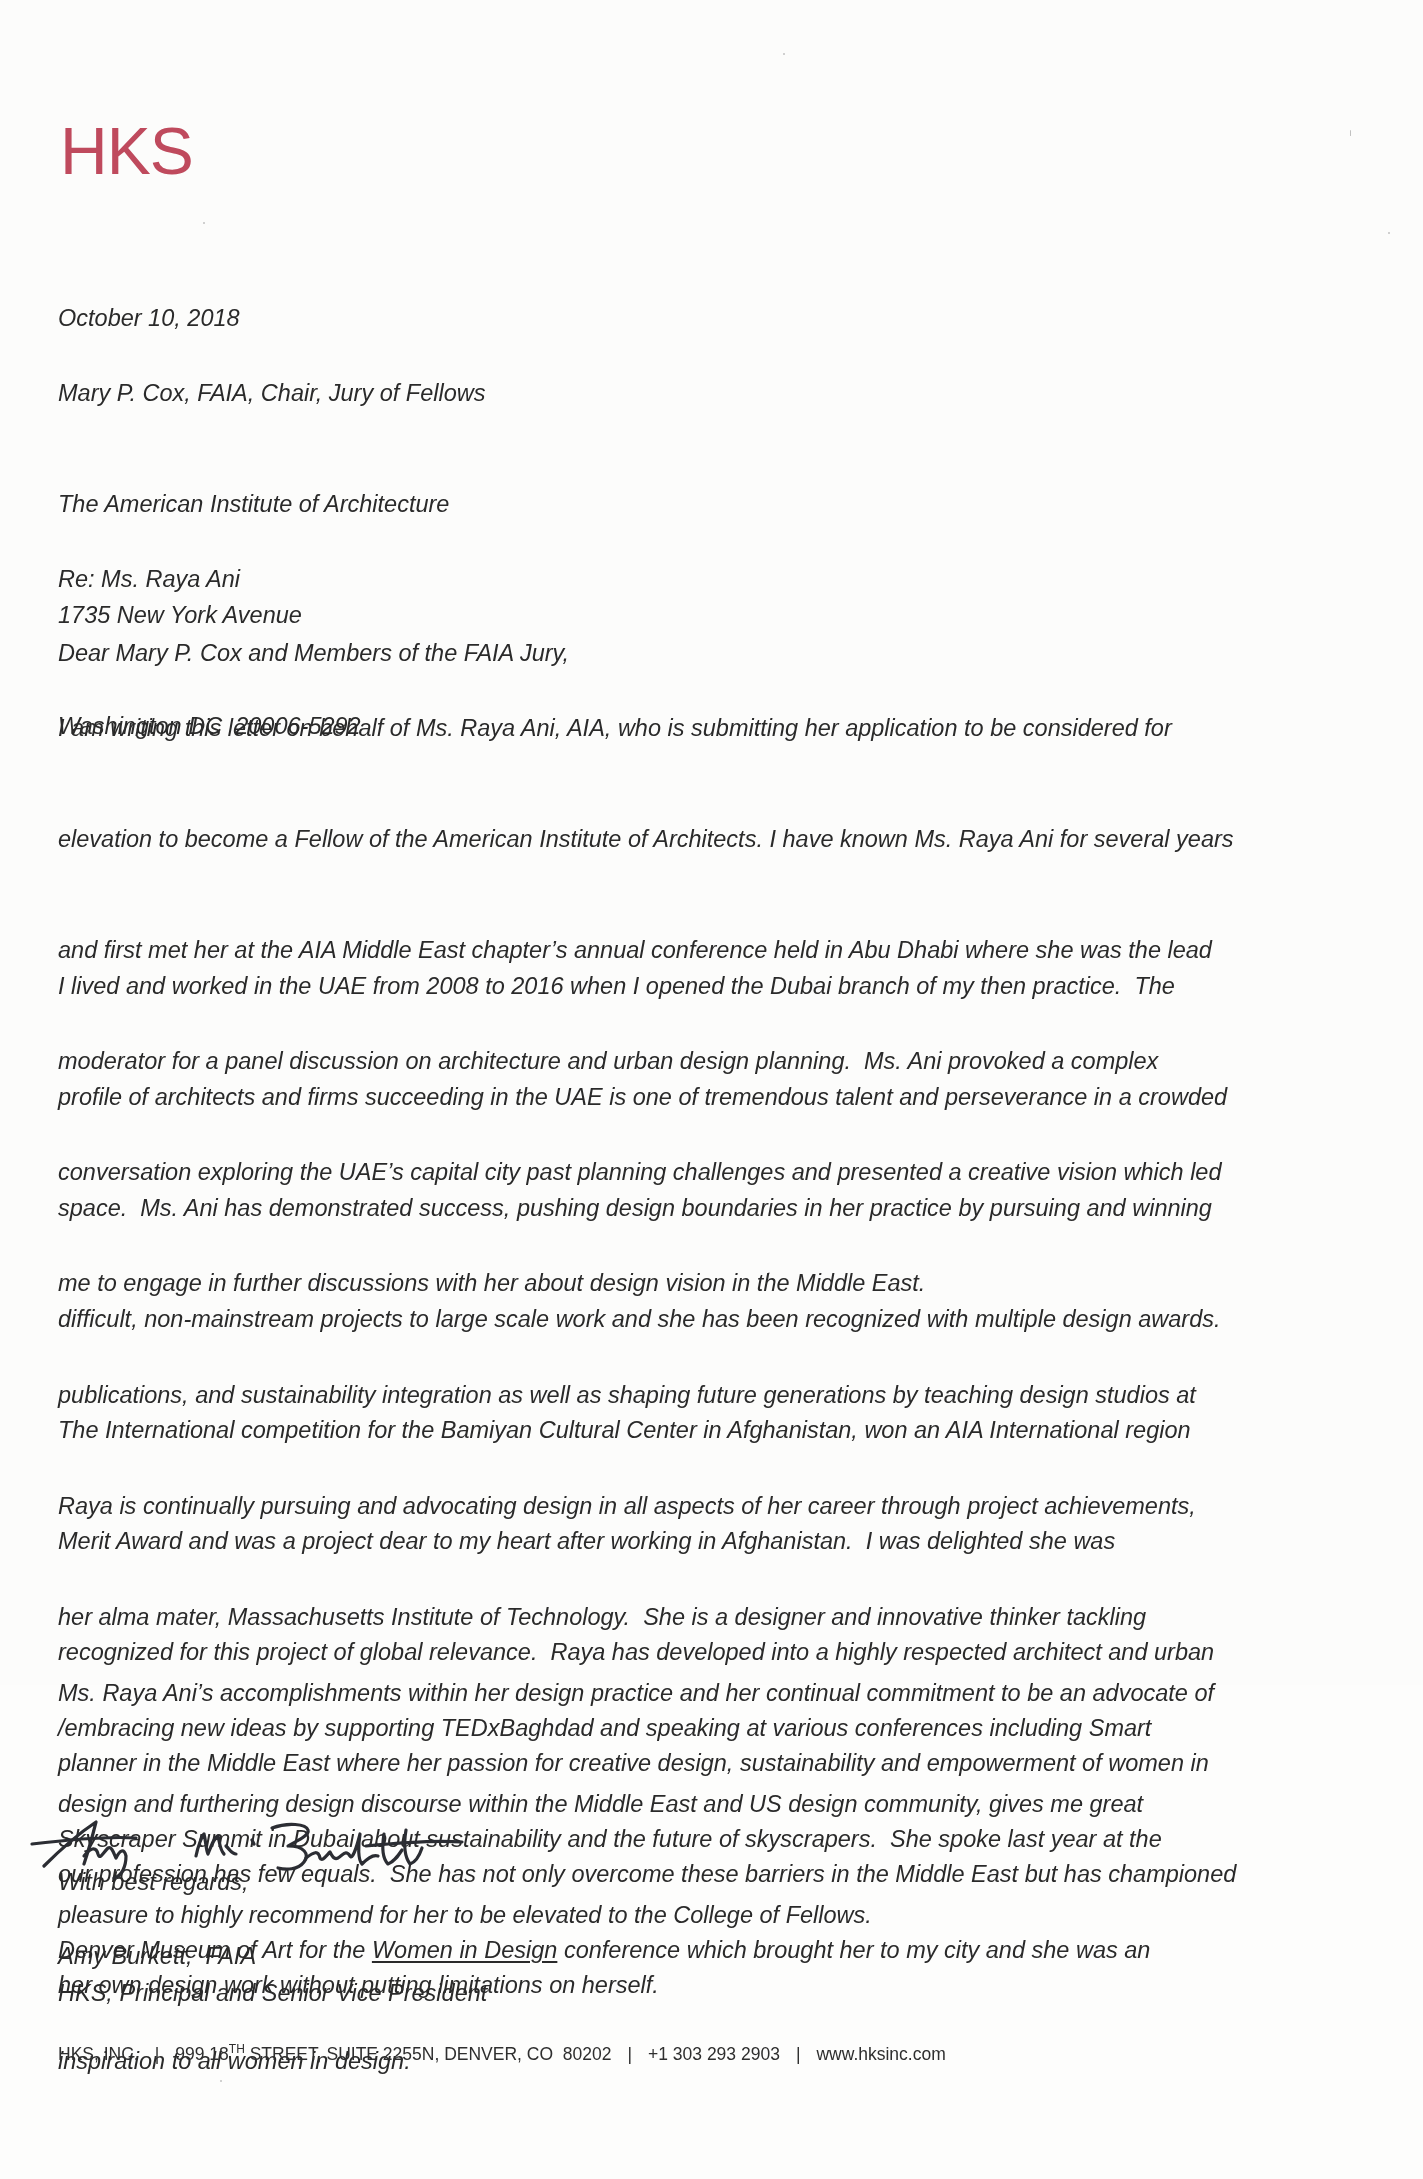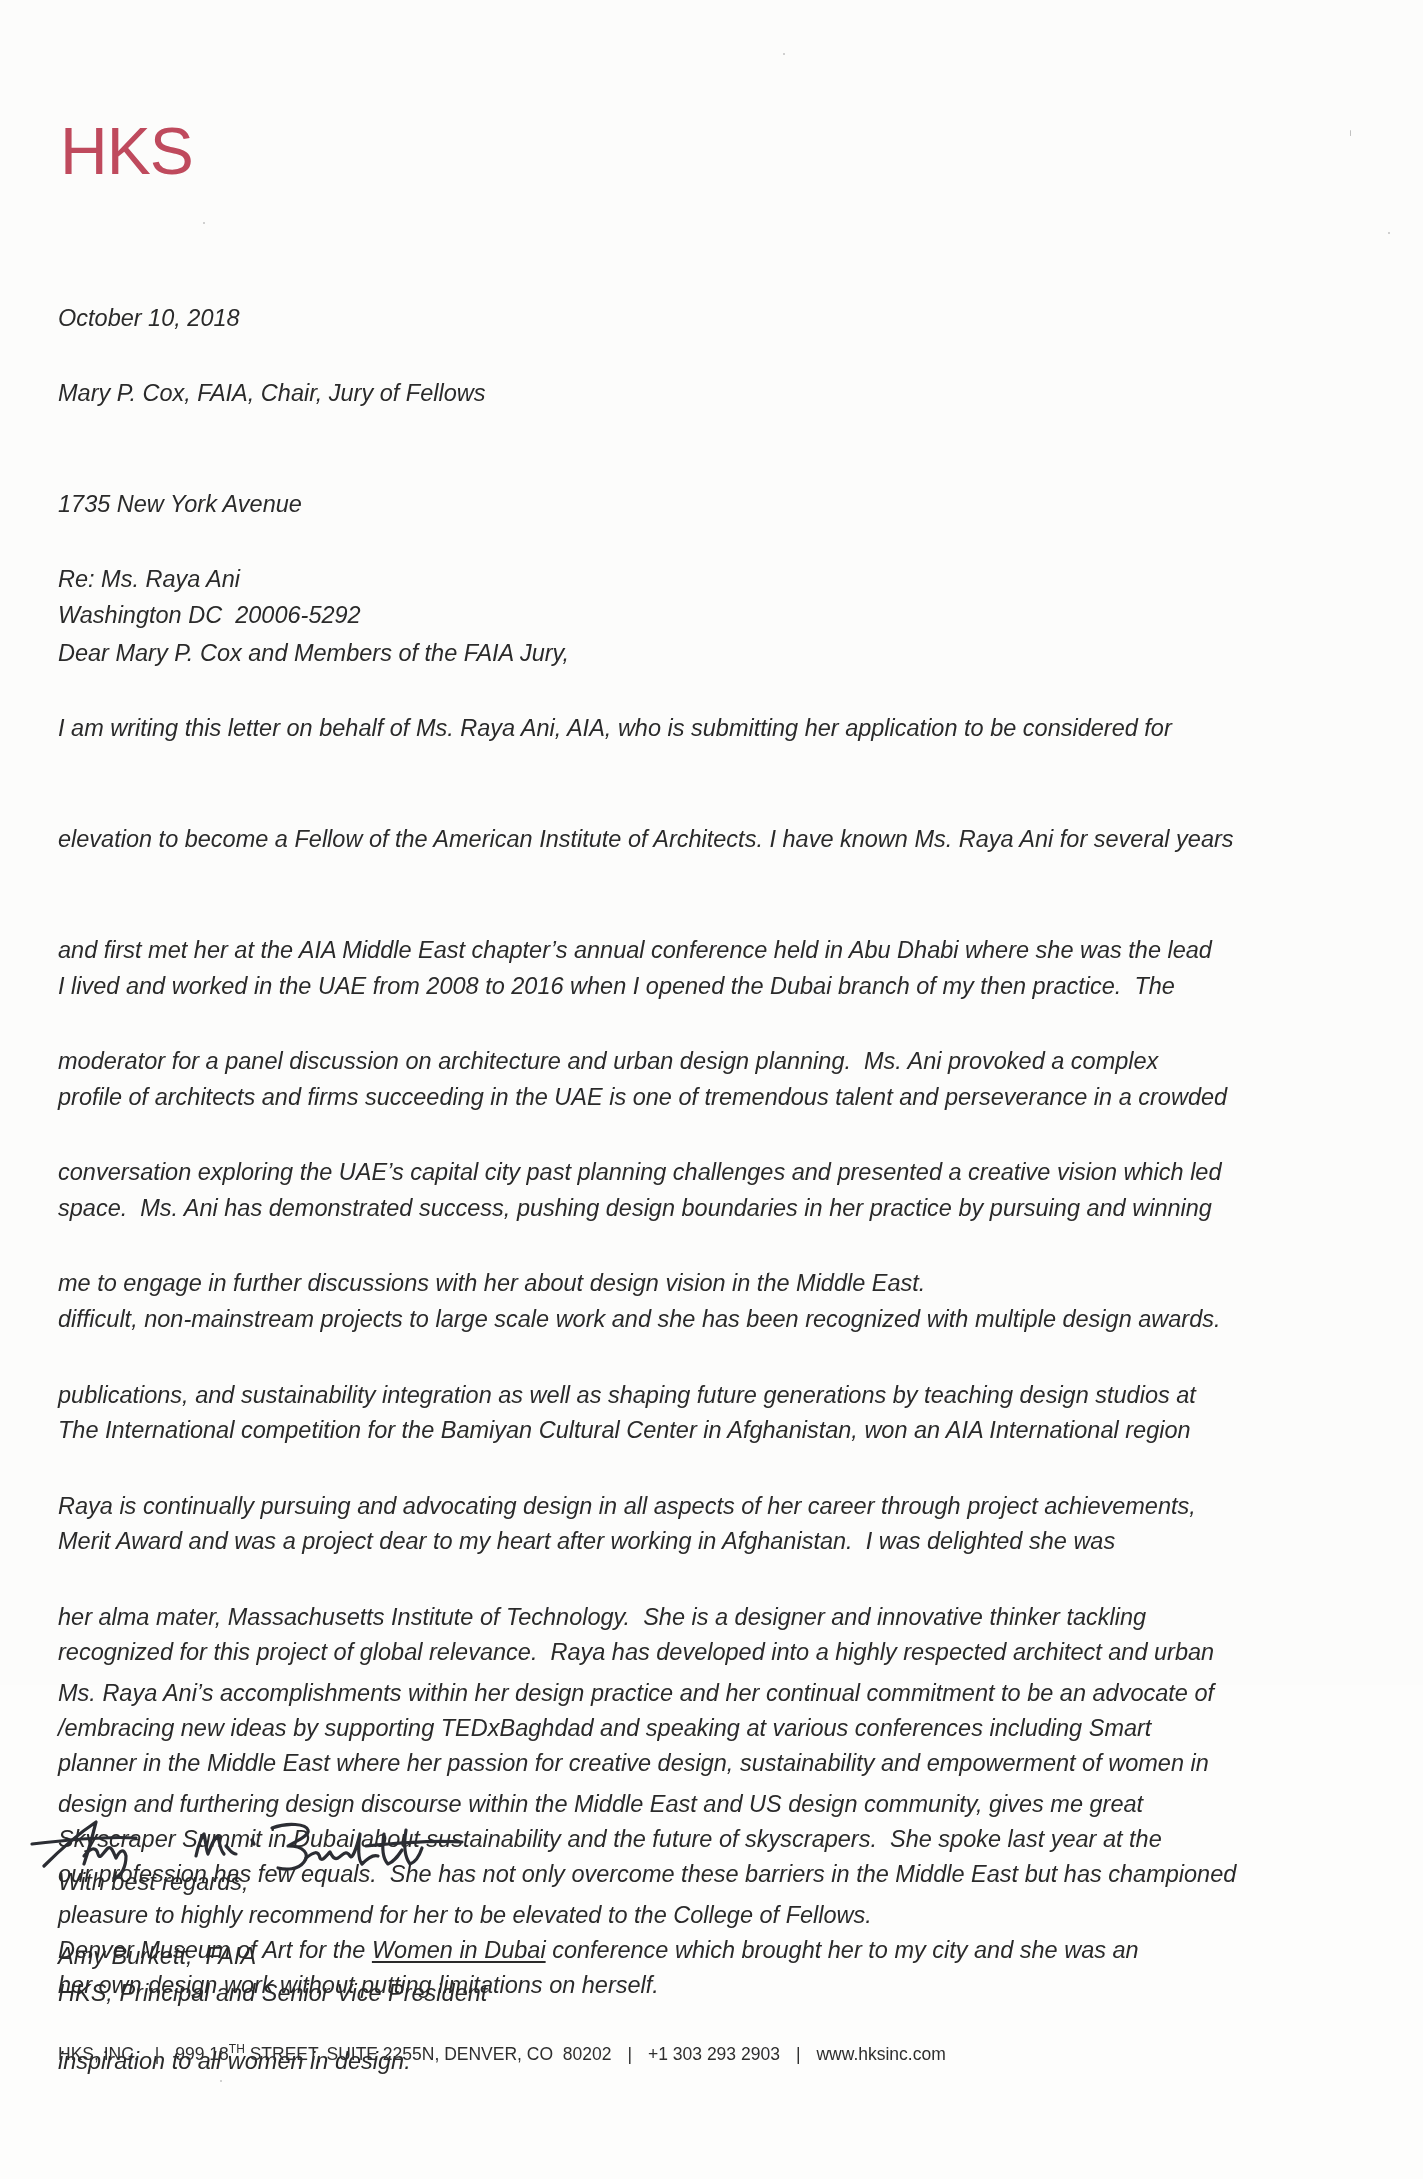--- a/index.html
+++ b/index.html
@@ -122,20 +122,21 @@
   <div class="speck" style="left:220px;top:2080px;"></div>
 
   <div class="logo">HKS</div>
 
   <div class="line-block" id="date-line">
     <span class="ln">October 10, 2018</span>
   </div>
 
   <div class="line-block" id="recipient-block">
     <span class="ln">Mary P. Cox, FAIA, Chair, Jury of Fellows</span>
+    <span class="ln">The American Institute of Architecture</span>
     <span class="ln">1735 New York Avenue</span>
     <span class="ln">Washington DC  20006-5292</span>
   </div>
 
   <div class="line-block" id="re-line">
     <span class="ln">Re: Ms. Raya Ani</span>
   </div>
 
   <div class="line-block" id="salutation">
     <span class="ln">Dear Mary P. Cox and Members of the FAIA Jury,</span>
@@ -162,21 +163,21 @@
     <span class="ln">our profession has few equals.  She has not only overcome these barriers in the Middle East but has championed</span>
     <span class="ln">her own design work without putting limitations on herself.</span>
   </div>
 
   <div class="line-block para" id="para-3">
     <span class="ln">publications, and sustainability integration as well as shaping future generations by teaching design studios at</span>
     <span class="ln">Raya is continually pursuing and advocating design in all aspects of her career through project achievements,</span>
     <span class="ln">her alma mater, Massachusetts Institute of Technology.  She is a designer and innovative thinker tackling</span>
     <span class="ln">/embracing new ideas by supporting TEDxBaghdad and speaking at various conferences including Smart</span>
     <span class="ln">Skyscraper Summit in Dubai about sustainability and the future of skyscrapers.  She spoke last year at the</span>
-    <span class="ln"><span>Denver Museum of Art for the </span><span class="underline">Women in Dubai</span><span> conference which brought her to my city and she was an</span></span>
+    <span class="ln"><span>Denver Museum of Art for the </span><span class="underline">Women in Design</span><span> conference which brought her to my city and she was an</span></span>
     <span class="ln">inspiration to all women in design.</span>
   </div>
 
   <div class="line-block para" id="para-4">
     <span class="ln">Ms. Raya Ani’s accomplishments within her design practice and her continual commitment to be an advocate of</span>
     <span class="ln">design and furthering design discourse within the Middle East and US design community, gives me great</span>
     <span class="ln">pleasure to highly recommend for her to be elevated to the College of Fellows.</span>
   </div>
 
   <div class="line-block" id="closing">

